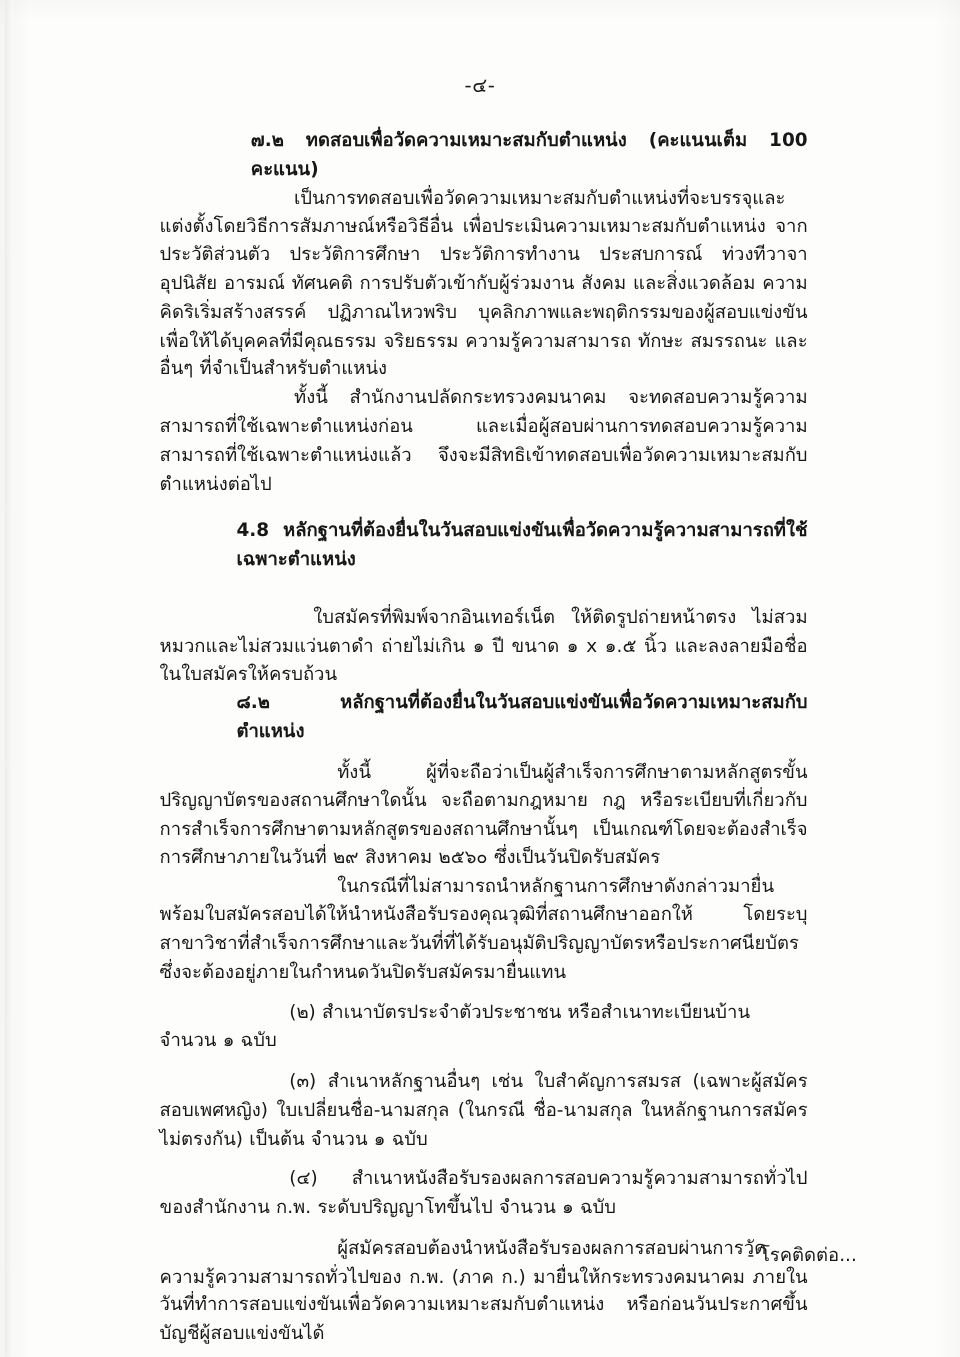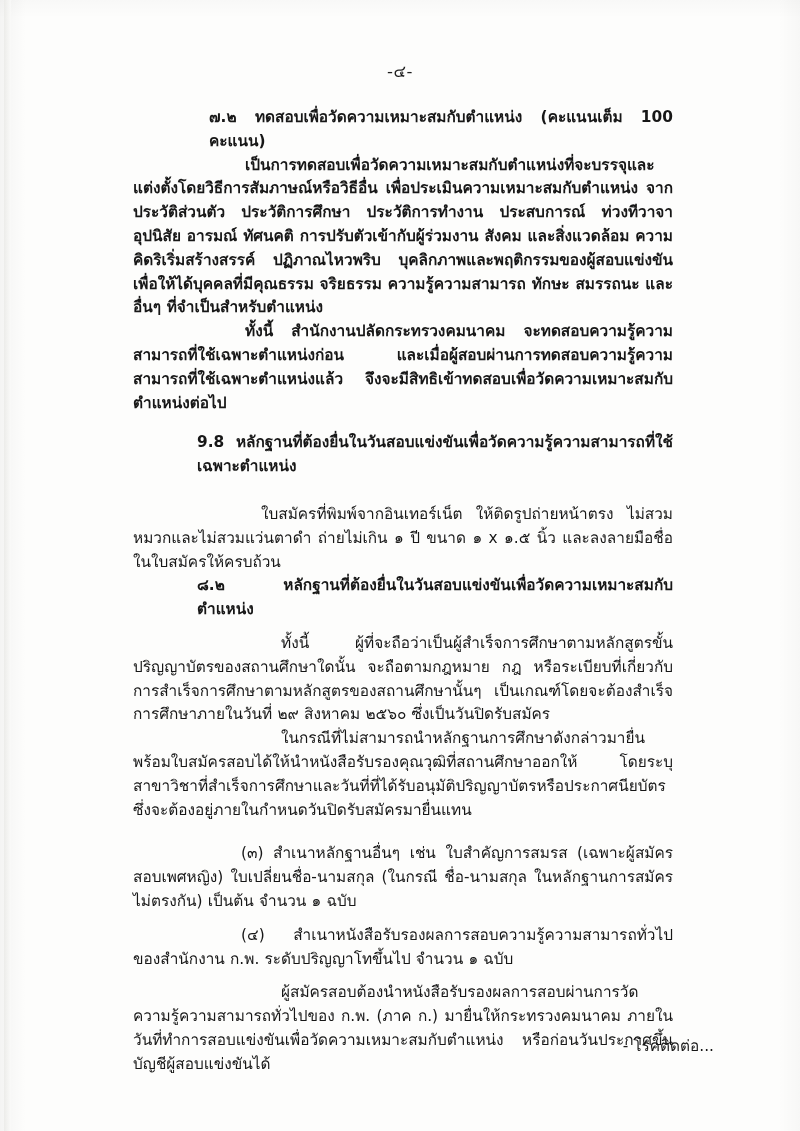--- a/index.html
+++ b/index.html
@@ -63,21 +63,21 @@
   }
   p {
     margin: 0;
     text-align: justify;
     text-justify: inter-word;
     word-spacing: .02em;
   }
   p.nojust { text-align: left; }
   .ind-head   { padding-left: 76px; text-indent: 0; }
   .ind-sub    { padding-left: 64px; text-indent: 0; }
-  .ind-para   { text-indent: 112px; font-weight: bold; }
+  .ind-para   { text-indent: 112px; }
   .ind-para2  { text-indent: 128px; margin-top: 24px; }
   .ind-para3  { text-indent: 148px; }
   .ind-item   { text-indent: 108px; }
   .ind-sec    { padding-left: 50px; text-indent: 0; }
   .bold { font-weight: 700; }
   .gap-s { height: 10px; }
   .gap-m { height: 16px; }
   .tail {
     position: absolute;
     left: 0;
@@ -101,31 +101,32 @@
     <div class="folio">-๔-</div>
 
     <div class="body-block">
 
       <p class="ind-head bold">๗.๒  ทดสอบเพื่อวัดความเหมาะสมกับตำแหน่ง (คะแนนเต็ม 100 คะแนน)</p>
       <p class="ind-para">เป็นการทดสอบเพื่อวัดความเหมาะสมกับตำแหน่งที่จะบรรจุและแต่งตั้งโดยวิธีการสัมภาษณ์หรือวิธีอื่น เพื่อประเมินความเหมาะสมกับตำแหน่ง จากประวัติส่วนตัว ประวัติการศึกษา ประวัติการทำงาน ประสบการณ์ ท่วงทีวาจา อุปนิสัย อารมณ์ ทัศนคติ การปรับตัวเข้ากับผู้ร่วมงาน สังคม และสิ่งแวดล้อม ความคิดริเริ่มสร้างสรรค์ ปฏิภาณไหวพริบ บุคลิกภาพและพฤติกรรมของผู้สอบแข่งขัน เพื่อให้ได้บุคคลที่มีคุณธรรม จริยธรรม ความรู้ความสามารถ ทักษะ สมรรถนะ และอื่นๆ ที่จำเป็นสำหรับตำแหน่ง</p>
       <p class="ind-para">ทั้งนี้ สำนักงานปลัดกระทรวงคมนาคม จะทดสอบความรู้ความสามารถที่ใช้เฉพาะตำแหน่งก่อน  และเมื่อผู้สอบผ่านการทดสอบความรู้ความสามารถที่ใช้เฉพาะตำแหน่งแล้ว จึงจะมีสิทธิเข้าทดสอบเพื่อวัดความเหมาะสมกับตำแหน่งต่อไป</p>
 
       <div class="gap-m"></div>
 
-      <p class="ind-sub bold">9.8 หลักฐานที่ต้องยื่นในวันสอบแข่งขันเพื่อวัดความรู้ความสามารถที่ใช้เฉพาะตำแหน่ง</p>
+      <p class="ind-sub bold">4.8 หลักฐานที่ต้องยื่นในวันสอบแข่งขันเพื่อวัดความรู้ความสามารถที่ใช้เฉพาะตำแหน่ง</p>
       <p class="ind-para2">ใบสมัครที่พิมพ์จากอินเทอร์เน็ต ให้ติดรูปถ่ายหน้าตรง ไม่สวมหมวกและไม่สวมแว่นตาดำ ถ่ายไม่เกิน ๑ ปี ขนาด ๑ x ๑.๕ นิ้ว และลงลายมือชื่อในใบสมัครให้ครบถ้วน</p>
       <p class="ind-sub bold">๘.๒ หลักฐานที่ต้องยื่นในวันสอบแข่งขันเพื่อวัดความเหมาะสมกับตำแหน่ง</p>
 
       <div class="gap-s"></div>
 
       <p class="ind-para3">ทั้งนี้  ผู้ที่จะถือว่าเป็นผู้สำเร็จการศึกษาตามหลักสูตรขั้นปริญญาบัตรของสถานศึกษาใดนั้น จะถือตามกฎหมาย กฎ หรือระเบียบที่เกี่ยวกับการสำเร็จการศึกษาตามหลักสูตรของสถานศึกษานั้นๆ เป็นเกณฑ์โดยจะต้องสำเร็จการศึกษาภายในวันที่ ๒๙ สิงหาคม ๒๕๖๐ ซึ่งเป็นวันปิดรับสมัคร</p>
       <p class="ind-para3">ในกรณีที่ไม่สามารถนำหลักฐานการศึกษาดังกล่าวมายื่นพร้อมใบสมัครสอบได้ให้นำหนังสือรับรองคุณวุฒิที่สถานศึกษาออกให้ โดยระบุสาขาวิชาที่สำเร็จการศึกษาและวันที่ที่ได้รับอนุมัติปริญญาบัตรหรือประกาศนียบัตร ซึ่งจะต้องอยู่ภายในกำหนดวันปิดรับสมัครมายื่นแทน</p>
 
       <div class="gap-s"></div>
 
+      <p class="ind-item nojust">(๒) สำเนาบัตรประจำตัวประชาชน หรือสำเนาทะเบียนบ้าน จำนวน ๑ ฉบับ</p>
 
       <div class="gap-s"></div>
 
       <p class="ind-item">(๓) สำเนาหลักฐานอื่นๆ เช่น ใบสำคัญการสมรส (เฉพาะผู้สมัครสอบเพศหญิง) ใบเปลี่ยนชื่อ-นามสกุล (ในกรณี ชื่อ-นามสกุล ในหลักฐานการสมัครไม่ตรงกัน)  เป็นต้น  จำนวน ๑  ฉบับ</p>
 
       <div class="gap-s"></div>
 
       <p class="ind-item">(๔) สำเนาหนังสือรับรองผลการสอบความรู้ความสามารถทั่วไป ของสำนักงาน ก.พ. ระดับปริญญาโทขึ้นไป จำนวน ๑ ฉบับ</p>
 
       <div class="gap-s"></div>

